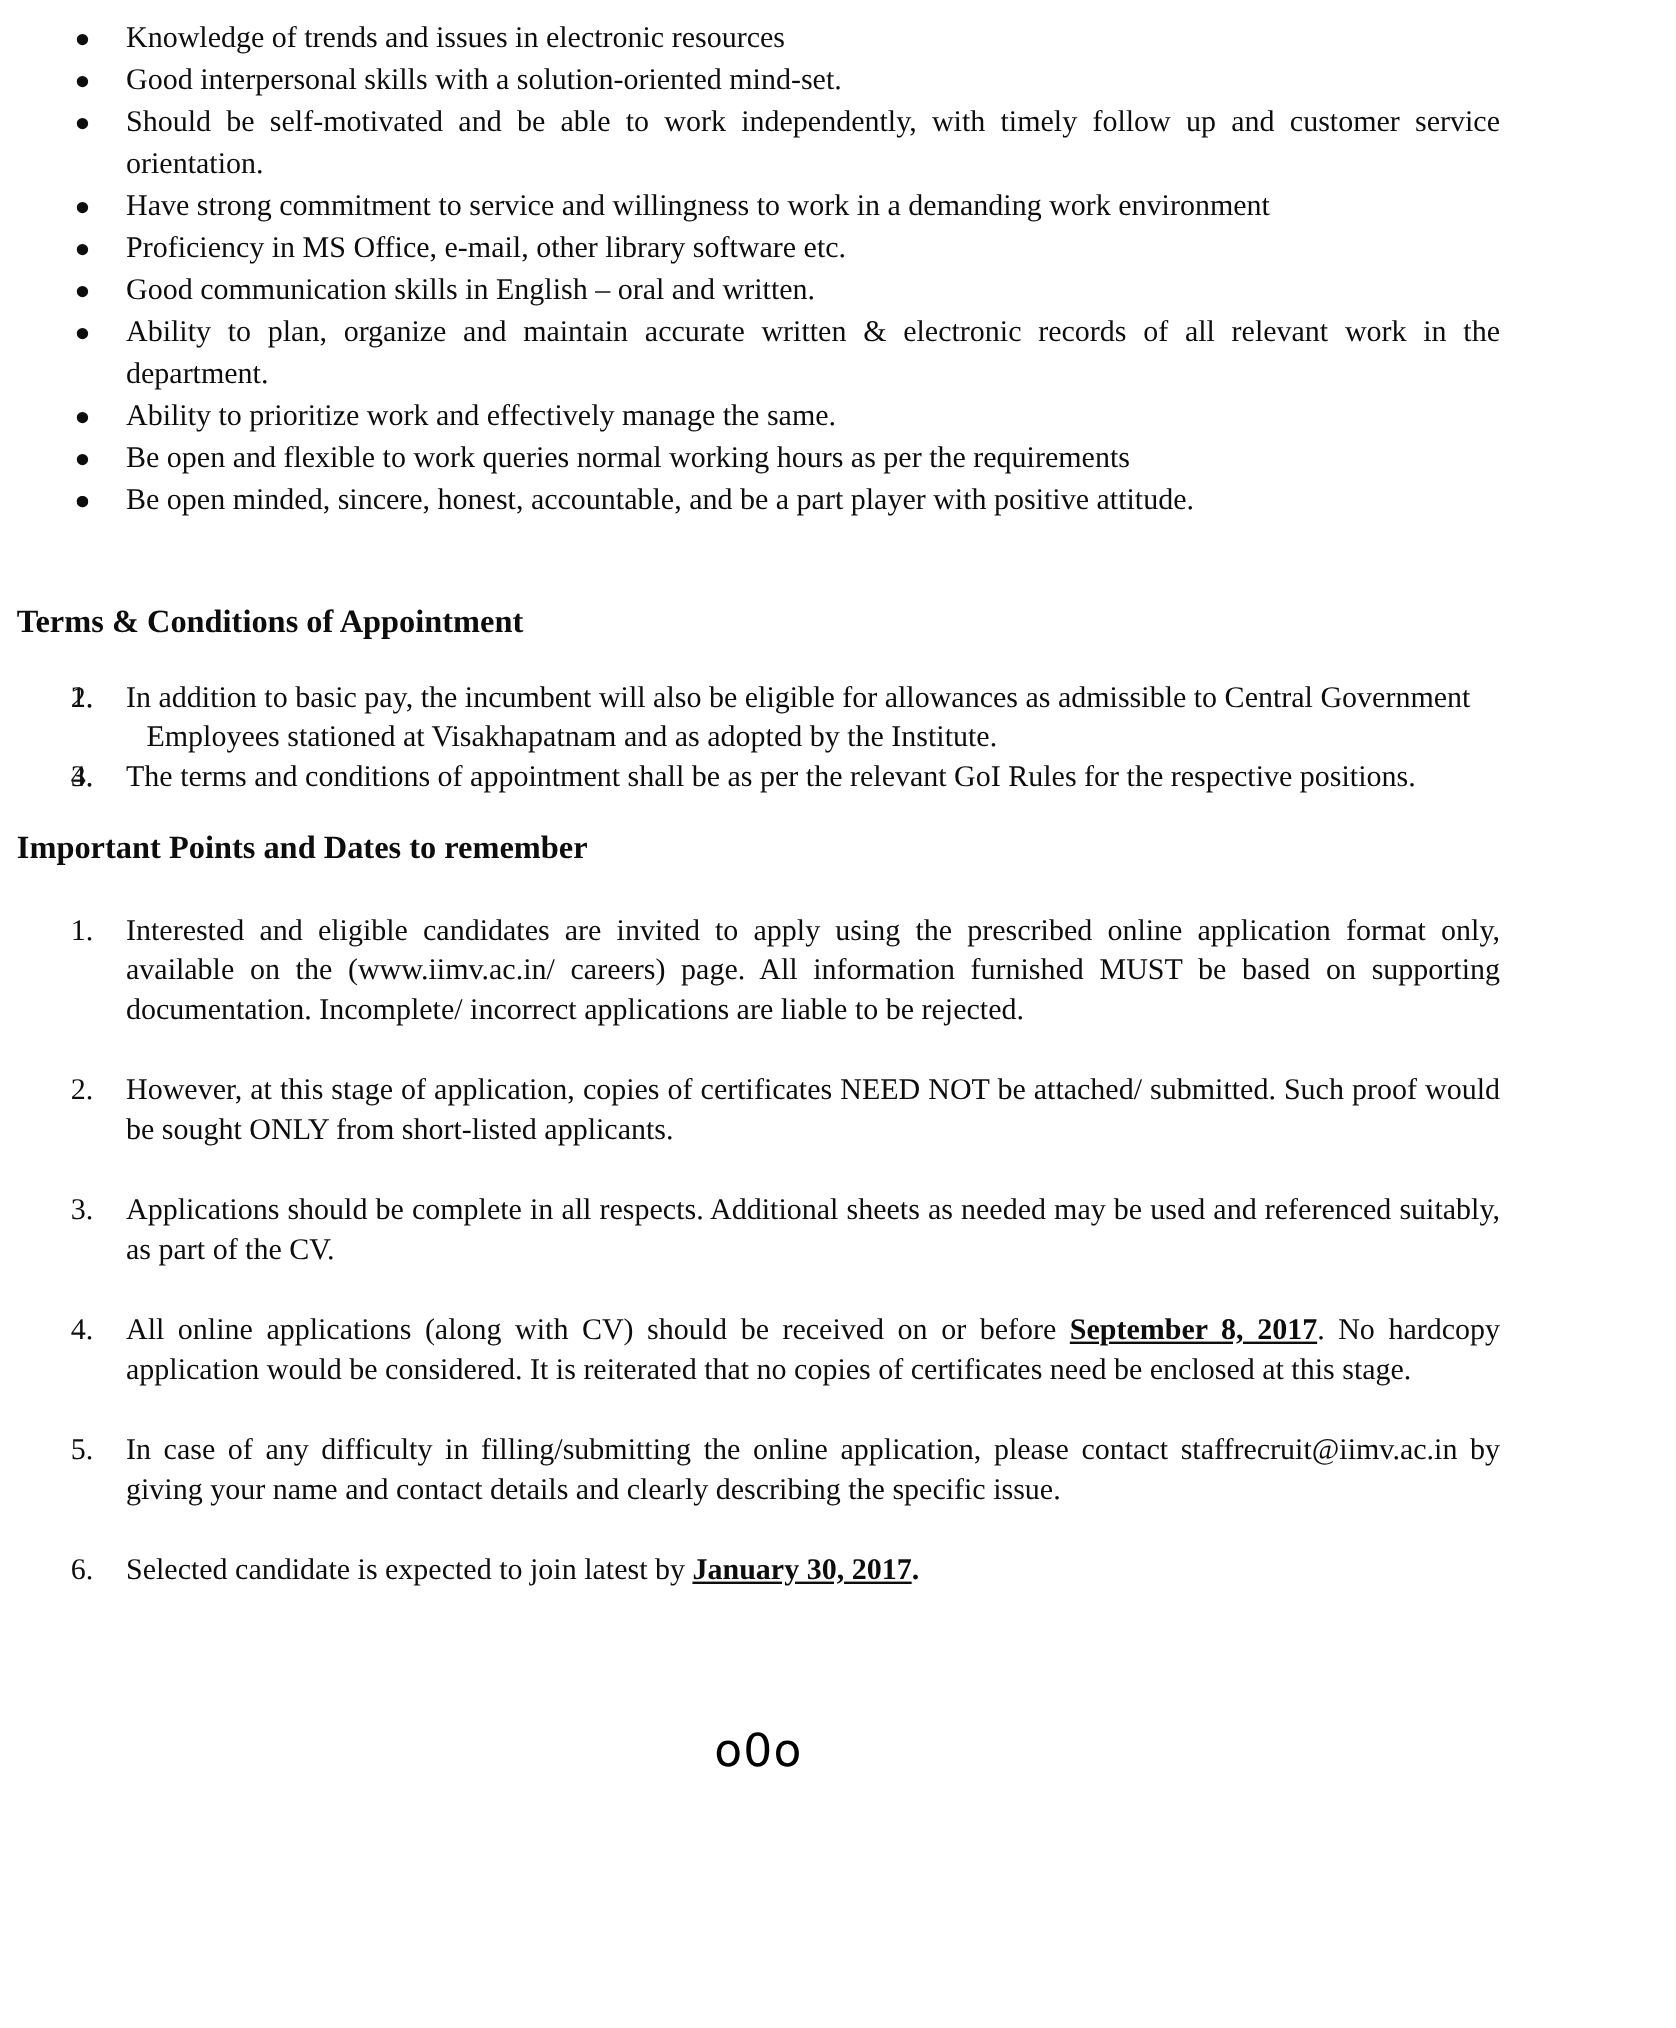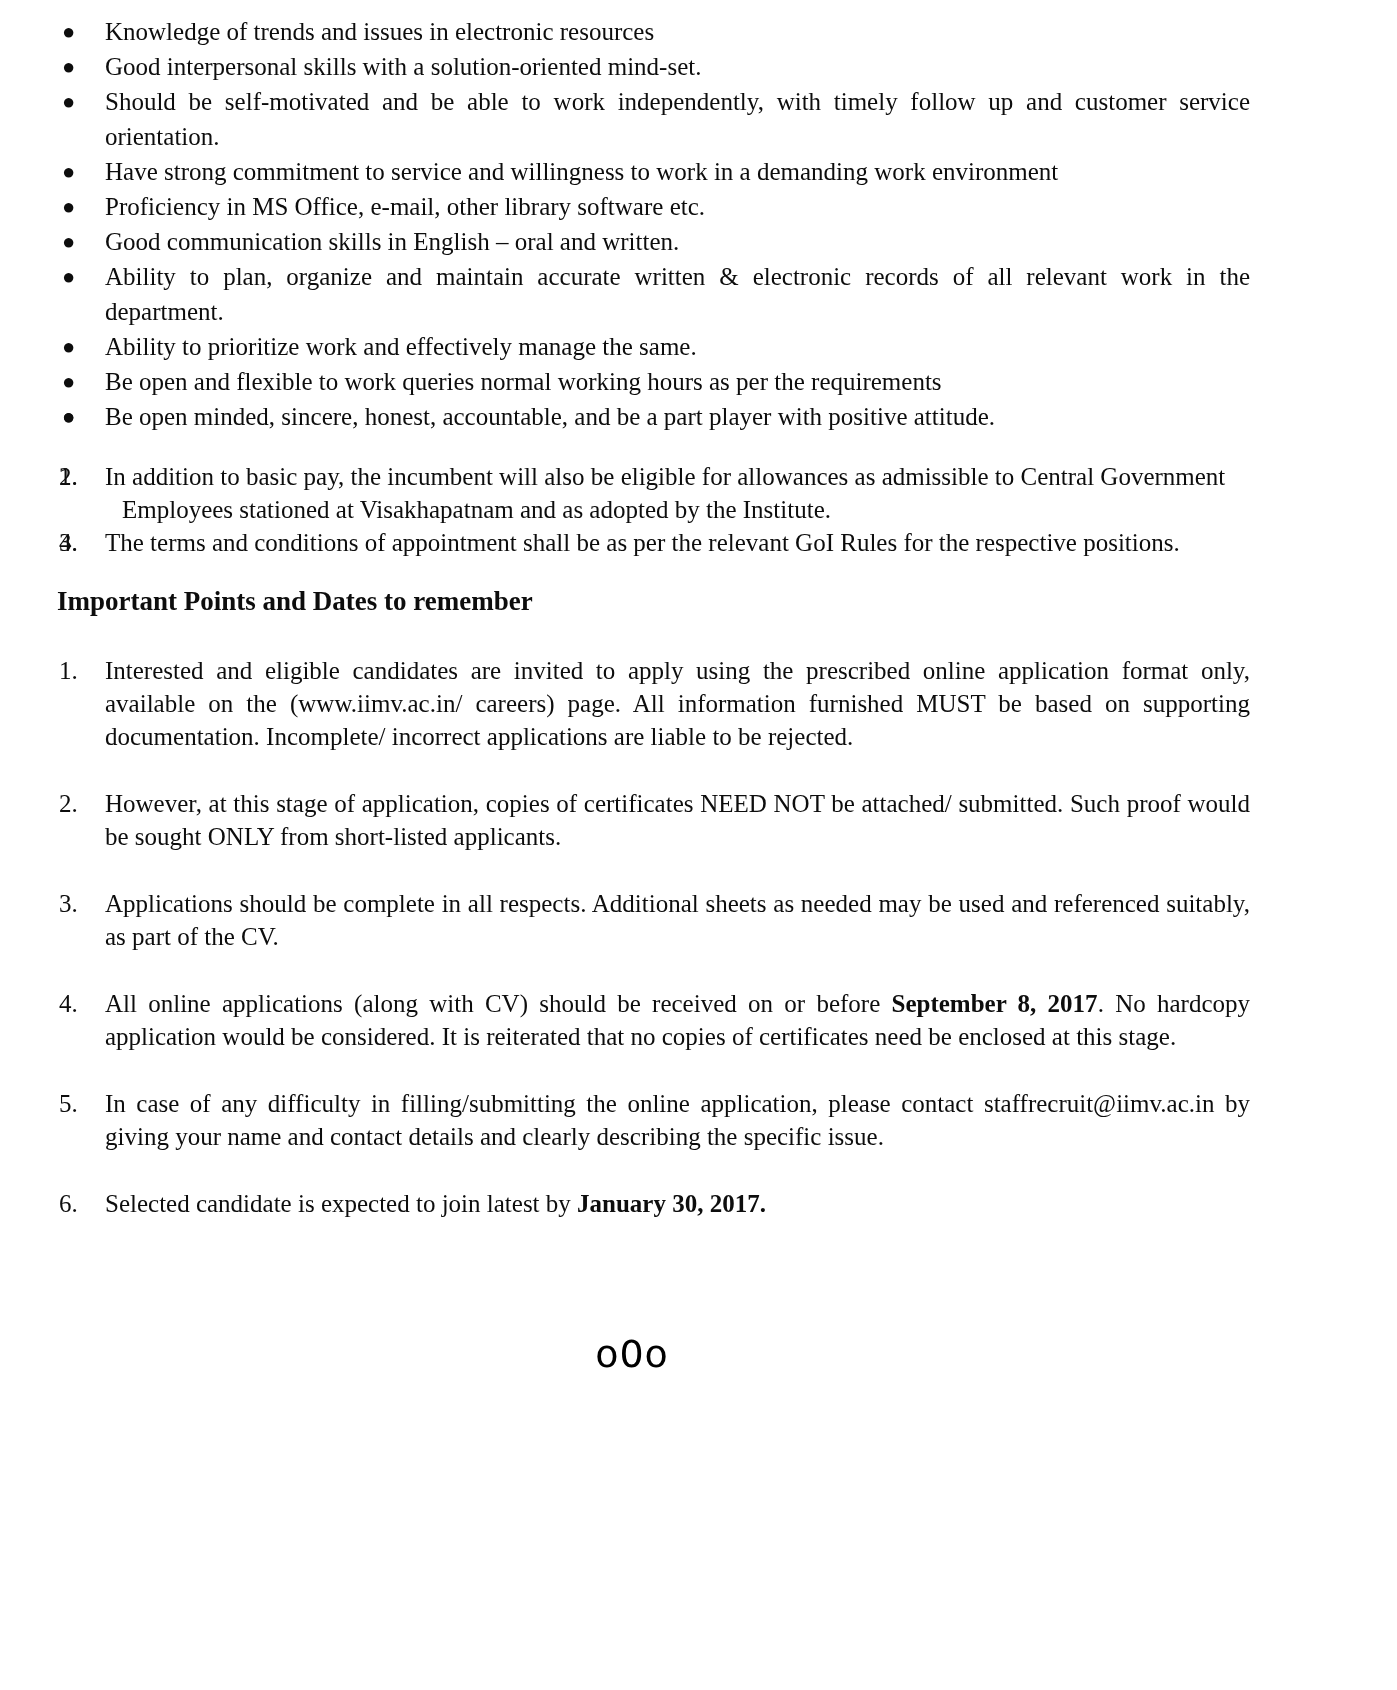--- a/index.html
+++ b/index.html
@@ -36,21 +36,21 @@
   }
 
   
   .heading {
     font-size: 27px;
     font-weight: bold;
     line-height: 33px;
     margin: 0;
   }
   .heading.terms { margin-top: 68px; margin-bottom: 30px; }
-  .heading.important { margin-top: 26px; margin-bottom: 36px; margin-left: 43px; }
+  .heading.important { margin-top: 26px; margin-bottom: 36px; }
 
   
   .terms-list li {
     position: relative;
     padding-left: 108px;
     text-indent: -17px;
     line-height: 33px;
     text-align: left;
   }
   .terms-list .num {
@@ -72,20 +72,21 @@
   .important-list li:last-child { margin-bottom: 0; }
   .important-list .num {
     position: absolute;
     left: 45px;
     top: 0;
   }
   .important-list li.left-align { text-align: left; }
 
   .date {
     font-weight: bold;
+    text-decoration: underline;
     margin-top: 41px;
   }
   .bold { font-weight: bold; }
 
   .footer-mark {
     margin-top: 112px;
     text-align: center;
     font-family: "DejaVu Sans", sans-serif;
     font-size: 38px;
     letter-spacing: 1px;
@@ -104,20 +105,21 @@
     <li><span class="marker">●</span><span>Have strong commitment to service and willingness to work in a demanding work environment</span></li>
     <li><span class="marker">●</span><span>Proficiency in MS Office, e-mail, other library software etc.</span></li>
     <li><span class="marker">●</span><span>Good communication skills in English – oral and written.</span></li>
     <li><span class="marker">●</span><span>Ability to plan, organize and maintain accurate written &amp; electronic records of all relevant work in the department.</span></li>
     <li><span class="marker">●</span><span>Ability to prioritize work and effectively manage the same.</span></li>
     <li><span class="marker">●</span><span>Be open and flexible to work queries normal working hours as per the requirements</span></li>
     <li><span class="marker">●</span></li>
     <li><span class="marker">●</span><span>Be open minded, sincere, honest, accountable, and be a part player with positive attitude.</span></li>
   </ul>
 
+  <h2 class="heading terms">Terms &amp; Conditions of Appointment</h2>
 
   <ol class="terms-list">
     <li><span class="num">1.</span></li>
     <li><span class="num">2.</span><span>In addition to basic pay, the incumbent will also be eligible for allowances as admissible to Central Government Employees stationed at Visakhapatnam and as adopted by the Institute.</span></li>
     <li><span class="num">3.</span></li>
     <li><span class="num">4.</span><span>The terms and conditions of appointment shall be as per the relevant GoI Rules for the respective positions.</span></li>
   </ol>
 
   <h2 class="heading important">Important Points and Dates to remember</h2>
 

